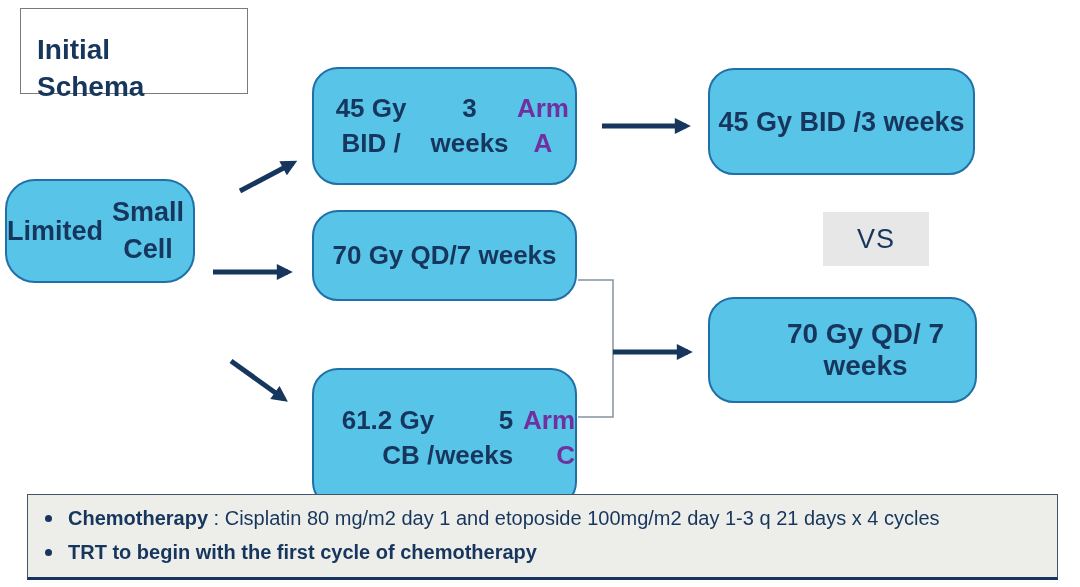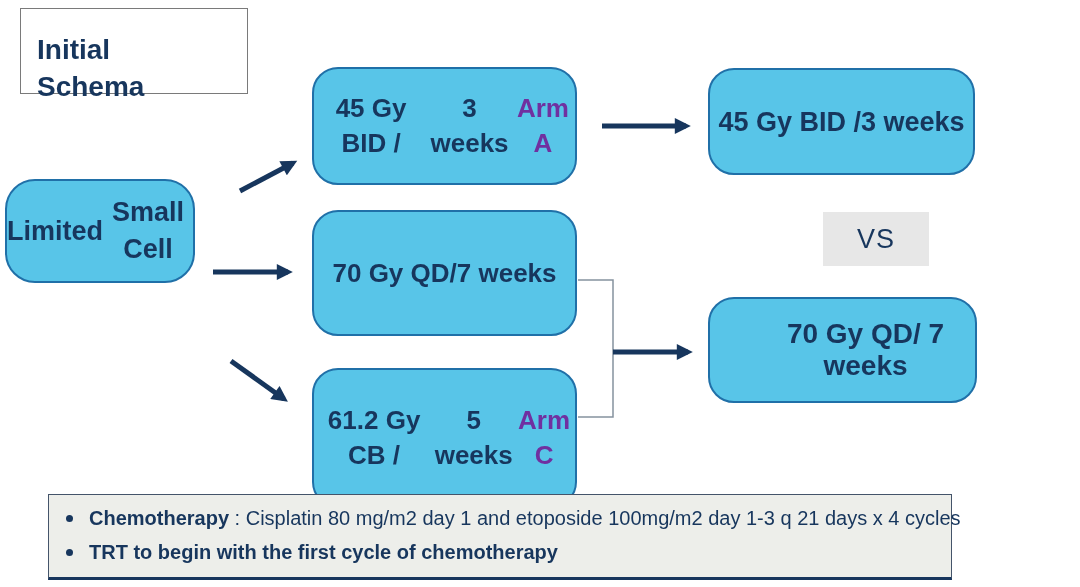--- a/index.html
+++ b/index.html
@@ -22,34 +22,34 @@
     background:var(--box-fill,#58C5E8);
     border:2px solid var(--box-border,#2070A8);
     border-radius:26px;
     display:flex;flex-direction:row;align-items:center;justify-content:center;
     text-align:center;font-weight:bold;color:var(--navy,#17365D);
   }
   .cyan-box span{display:block;}
   .lsc-box{left:5px;top:179px;width:190px;height:104px;font-size:27px;line-height:37px;border-radius:30px;}
   .arm-box{left:312px;width:265px;font-size:26px;line-height:35px;}
   .arm-a{top:67px;height:118px;}
-  .arm-b{top:210px;height:126px;}
-  .arm-c{top:368px;height:140px;}
+  .arm-b{top:210px;height:91px;}
+  .arm-c{top:368px;height:140px;text-align:right;}
   .cmp-top{left:708px;top:68px;width:267px;height:107px;font-size:27px;line-height:36px;}
   .cmp-bottom{left:708px;top:297px;width:269px;height:106px;font-size:28px;padding-left:46px;}
   .arm-label{color:var(--arm-purple,#7030A0);}
   
   .vs-badge{
     left:823px;top:212px;width:106px;height:54px;background:var(--vs-bg,#E7E7E7);
     display:flex;align-items:center;justify-content:center;
     font-size:27px;letter-spacing:1px;color:var(--navy,#17365D);
   }
   
   .notes-panel{
-    left:48px;top:494px;width:904px;height:86px;
+    left:27px;top:494px;width:1031px;height:86px;
     background:var(--notes-bg,#EDEEEA);
     border:1.5px solid var(--notes-border,#44546A);
     border-bottom:3px solid var(--navy,#17365D);
     padding:12px 8px 0 17px;font-size:20px;color:var(--navy,#17365D);
   }
   .note-item{display:flex;align-items:flex-start;margin-bottom:11px;white-space:nowrap;}
   .bullet-dot{
     width:7px;height:7px;border-radius:50%;background:var(--navy,#17365D);
     margin:8px 16px 0 0;flex:0 0 auto;
   }

